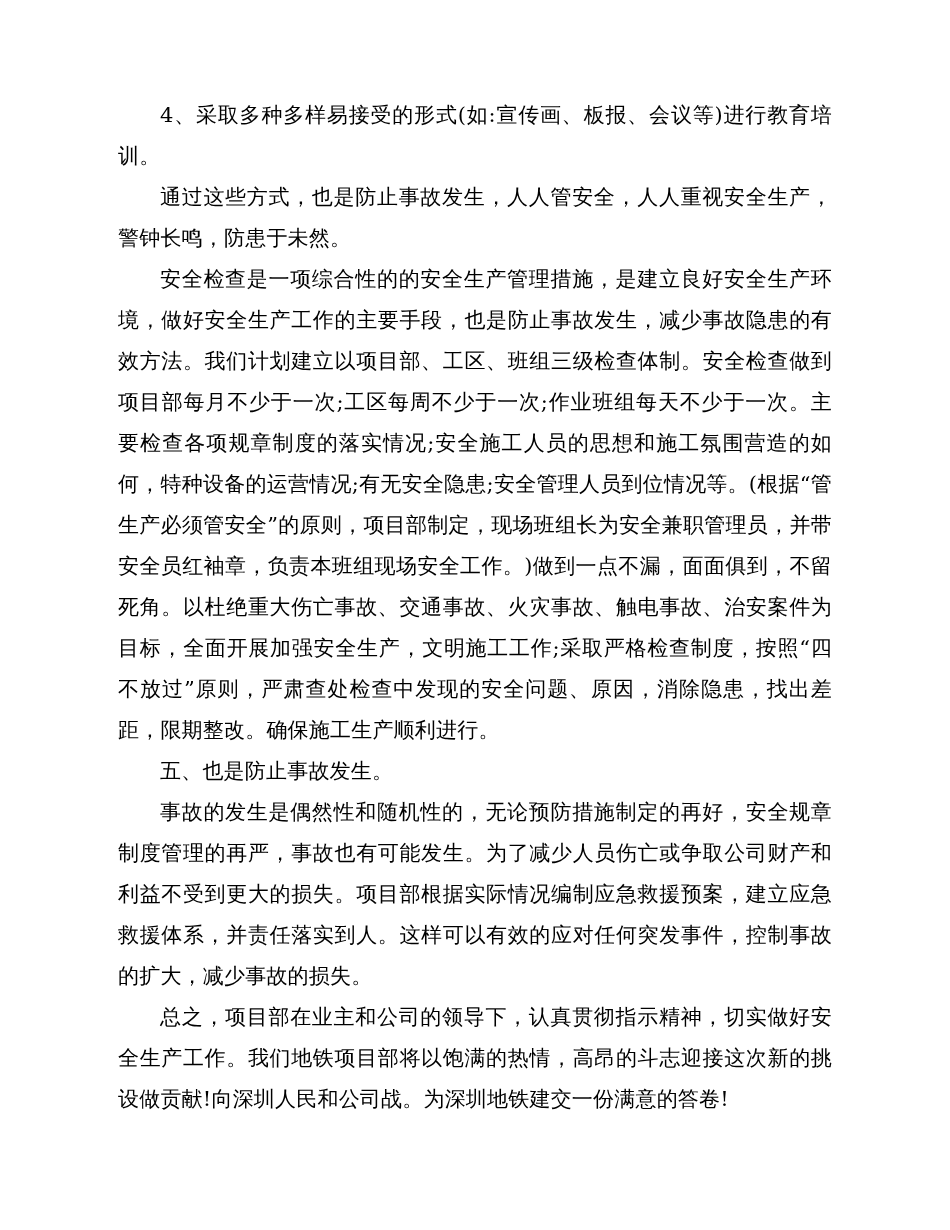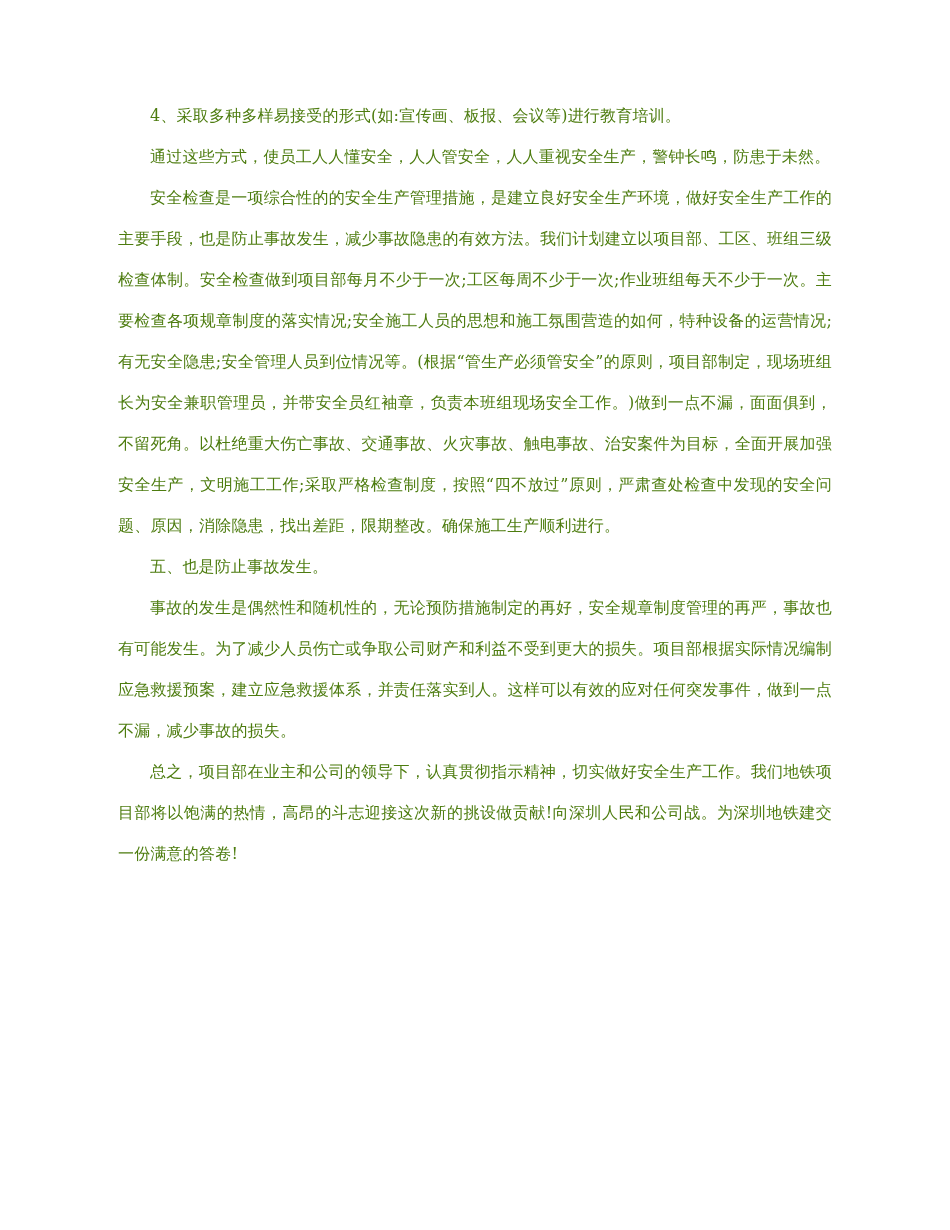--- a/index.html
+++ b/index.html
@@ -16,38 +16,38 @@
   }
   .page {
     position: relative;
     width: 950px;
     height: 1230px;
     box-sizing: border-box;
     padding: 95px 118px 0 118px;
     background: #ffffff;
   }
   .doc-body {
-    font-size: 16px;
+    font-size: 21px;
     line-height: 41px;
     text-align: justify;
     text-justify: inter-ideograph;
     letter-spacing: 0.2px;
-    color: #4d7c0f;
+    color: #000000;
   }
   .doc-body p {
     margin: 0;
     text-indent: 2em;
     font-family: "DejaVu Serif", "Liberation Serif", serif;
   }
 </style>
 </head>
 <body>
 
 <div class="page">
   <div class="doc-body">
     <p>4、采取多种多样易接受的形式(如:宣传画、板报、会议等)进行教育培训。</p>
-    <p>通过这些方式，使员工人人懂安全，人人管安全，人人重视安全生产，警钟长鸣，防患于未然。</p>
+    <p>通过这些方式，也是防止事故发生，人人管安全，人人重视安全生产，警钟长鸣，防患于未然。</p>
     <p>安全检查是一项综合性的的安全生产管理措施，是建立良好安全生产环境，做好安全生产工作的主要手段，也是防止事故发生，减少事故隐患的有效方法。我们计划建立以项目部、工区、班组三级检查体制。安全检查做到项目部每月不少于一次;工区每周不少于一次;作业班组每天不少于一次。主要检查各项规章制度的落实情况;安全施工人员的思想和施工氛围营造的如何，特种设备的运营情况;有无安全隐患;安全管理人员到位情况等。(根据“管生产必须管安全”的原则，项目部制定，现场班组长为安全兼职管理员，并带安全员红袖章，负责本班组现场安全工作。)做到一点不漏，面面俱到，不留死角。以杜绝重大伤亡事故、交通事故、火灾事故、触电事故、治安案件为目标，全面开展加强安全生产，文明施工工作;采取严格检查制度，按照“四不放过”原则，严肃查处检查中发现的安全问题、原因，消除隐患，找出差距，限期整改。确保施工生产顺利进行。</p>
     <p>五、也是防止事故发生。</p>
-    <p>事故的发生是偶然性和随机性的，无论预防措施制定的再好，安全规章制度管理的再严，事故也有可能发生。为了减少人员伤亡或争取公司财产和利益不受到更大的损失。项目部根据实际情况编制应急救援预案，建立应急救援体系，并责任落实到人。这样可以有效的应对任何突发事件，做到一点不漏，减少事故的损失。</p>
+    <p>事故的发生是偶然性和随机性的，无论预防措施制定的再好，安全规章制度管理的再严，事故也有可能发生。为了减少人员伤亡或争取公司财产和利益不受到更大的损失。项目部根据实际情况编制应急救援预案，建立应急救援体系，并责任落实到人。这样可以有效的应对任何突发事件，控制事故的扩大，减少事故的损失。</p>
     <p>总之，项目部在业主和公司的领导下，认真贯彻指示精神，切实做好安全生产工作。我们地铁项目部将以饱满的热情，高昂的斗志迎接这次新的挑设做贡献!向深圳人民和公司战。为深圳地铁建交一份满意的答卷!</p>
   </div>
 </div>
 
 </body></html>

